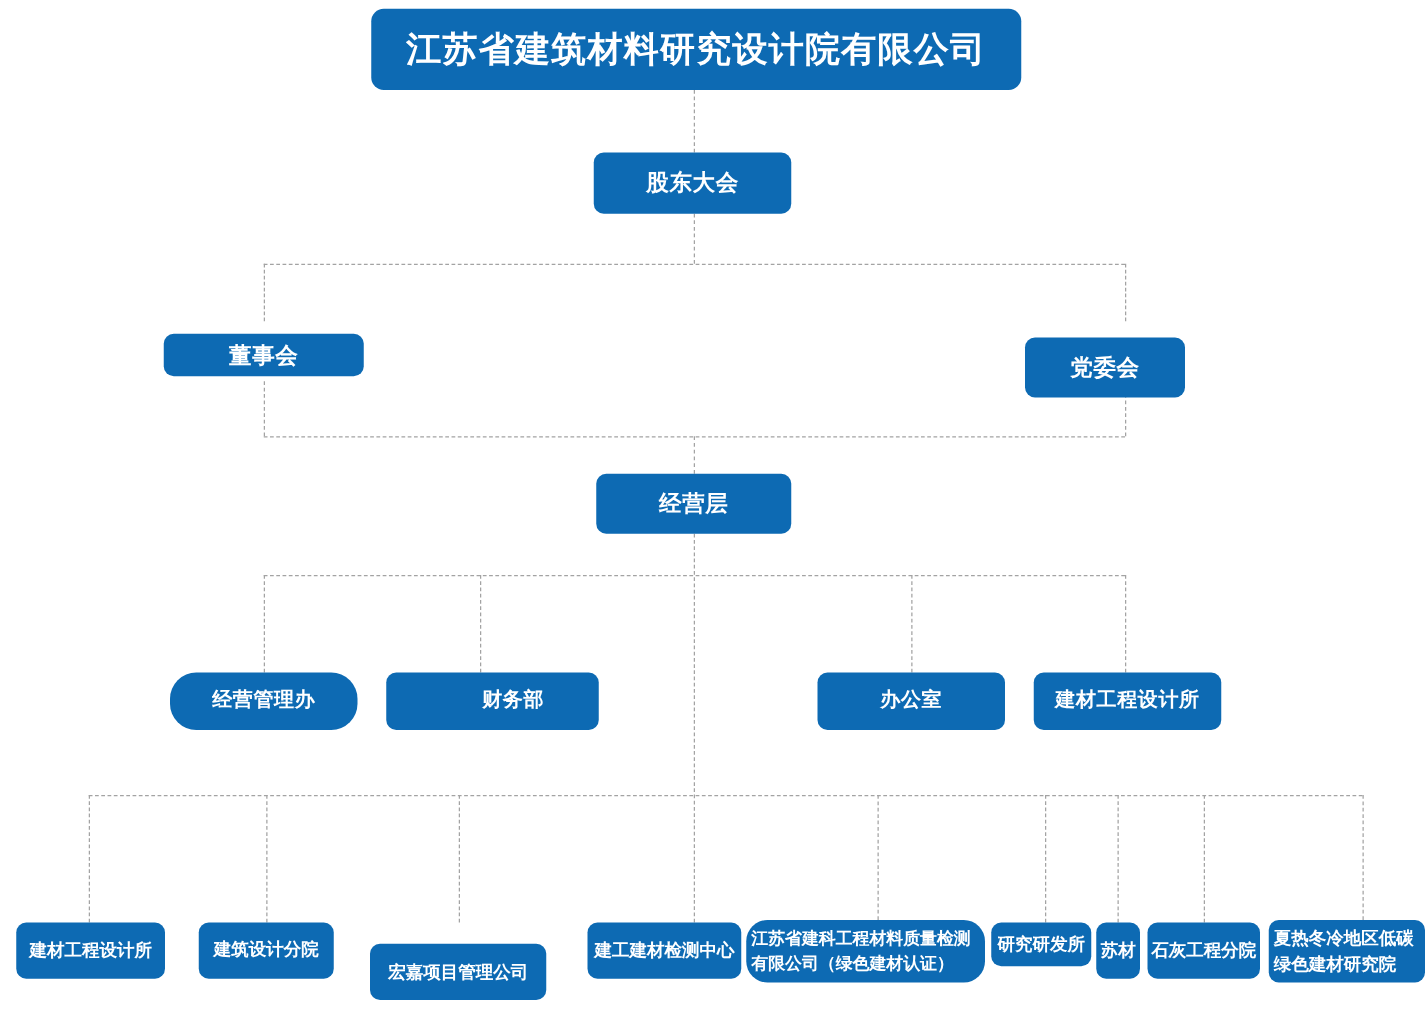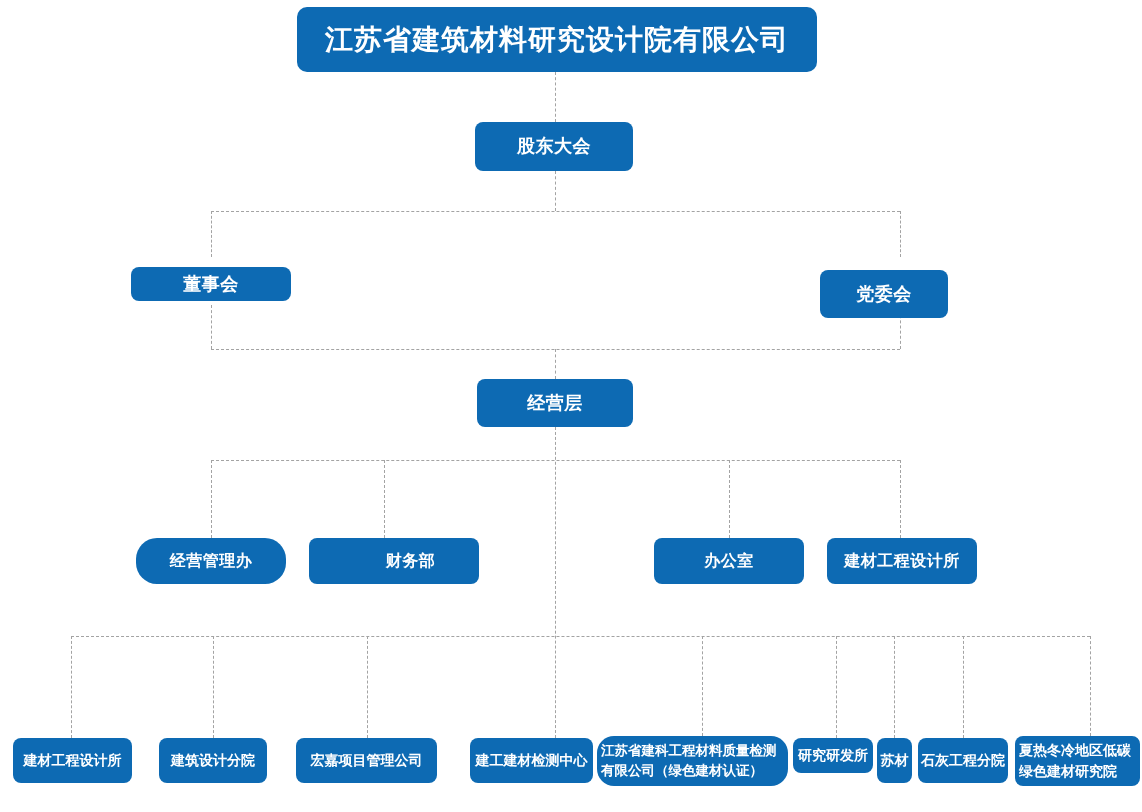--- a/index.html
+++ b/index.html
@@ -67,21 +67,21 @@
   <div class="node node--dept" style="left:309px;top:538px;width:170px;height:46px;padding-left:33px;">财务部</div>
 
   <div class="node node--dept" style="left:654px;top:538px;width:150px;height:46px;">办公室</div>
 
   <div class="node node--dept" style="left:827px;top:538px;width:150px;height:46px;">建材工程设计所</div>
 
   <div class="node node--sub" style="left:13px;top:738px;width:119px;height:45px;">建材工程设计所</div>
 
   <div class="node node--sub" style="left:159px;top:738px;width:108px;height:45px;font-family:Liberation Serif, serif;">建筑设计分院</div>
 
-  <div class="node node--sub" style="left:296px;top:738px;width:141px;height:45px;">宏嘉项目管理公司</div>
+  <div class="node node--sub" style="left:296px;top:755px;width:141px;height:45px;">宏嘉项目管理公司</div>
 
   <div class="node node--sub" style="left:470px;top:738px;width:123px;height:45px;">建工建材检测中心</div>
 
   <div class="node node--wrap node--wrap-sm" style="left:597px;top:736px;width:191px;height:50px;border-radius:17px;">江苏省建科工程材料质量检测有限公司（绿色建材认证）</div>
 
   <div class="node node--sub" style="left:793px;top:738px;width:80px;height:35px;">研究研发所</div>
 
   <div class="node node--sub" style="left:877px;top:738px;width:35px;height:45px;">苏材</div>
 
   <div class="node node--sub" style="left:918px;top:738px;width:90px;height:45px;">石灰工程分院</div>

